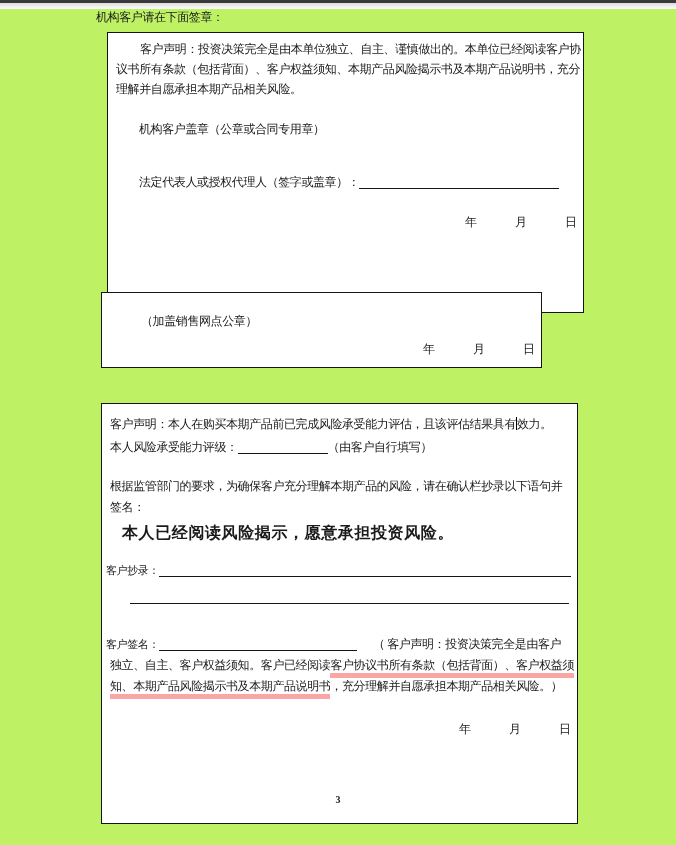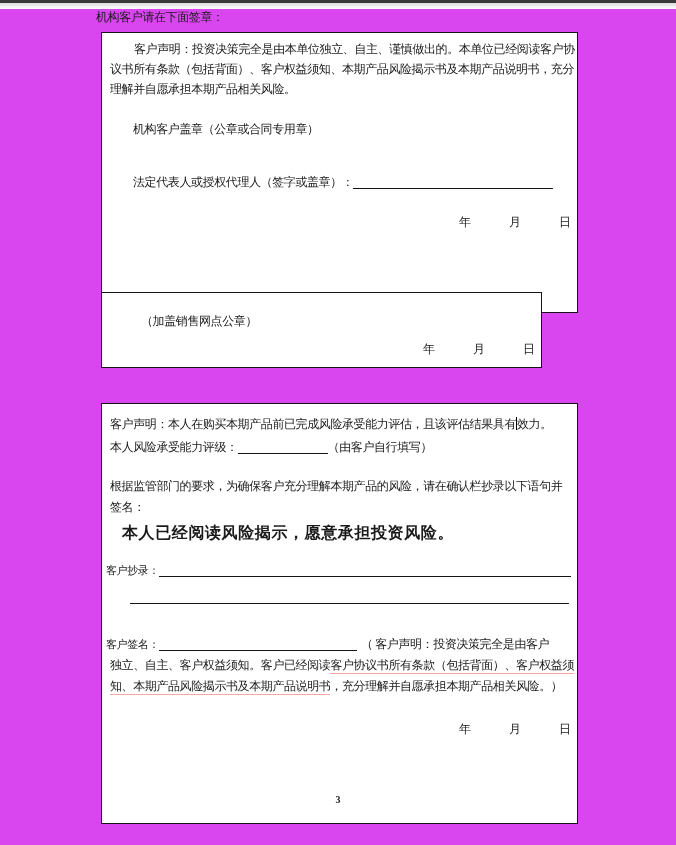--- a/index.html
+++ b/index.html
@@ -1,34 +1,34 @@
 <!DOCTYPE html>
 <html><head>
 <meta charset="utf-8">
 <style>
   html,body{margin:0;padding:0;}
   .page{
-    position:relative;width:676px;height:845px;background:#d946ef;overflow:hidden;
+    position:relative;width:676px;height:845px;background:#bef264;overflow:hidden;
     font-family:"Liberation Serif","DejaVu Serif",serif;color:#1a1a1a;
   }
   .topbar{position:absolute;top:0;left:0;width:676px;height:3px;background:#3a3a3a;}
   .topshadow{position:absolute;top:3px;left:0;width:676px;height:6px;
     background:linear-gradient(#dcdcdc,#ffffff);}
   .box{position:absolute;border:1.5px solid #141414;background:#fff;box-sizing:border-box;}
-  .box1{left:101px;top:32px;width:477px;height:281px;}
+  .box1{left:107px;top:32px;width:477px;height:281px;}
   .box2{left:101px;top:292px;width:441px;height:76px;}
   .box3{left:101px;top:403px;width:477px;height:421px;}
   .t{position:absolute;font-size:12px;letter-spacing:-0.4px;line-height:17px;white-space:nowrap;}
   .para{position:absolute;font-size:12px;letter-spacing:-0.4px;}
   .para .ln{line-height:20px;white-space:nowrap;}
   .para .ln.indent{padding-left:24px;}
   .heading{position:absolute;font-size:12px;letter-spacing:-0.4px;white-space:nowrap;}
   .fill{display:inline-block;border-bottom:1px solid #141414;height:14px;vertical-align:-3px;}
   .daterow{position:absolute;right:6px;display:flex;gap:38px;font-size:12px;line-height:16px;}
-  .u{border-bottom:1px solid #fca5a5;padding-bottom:1px;}
+  .u{border-bottom:5px solid #fca5a5;padding-bottom:1px;}
   .statement{position:absolute;font-size:16px;font-weight:700;letter-spacing:0.6px;
     line-height:22px;white-space:nowrap;}
   .smalllabel{font-size:11px;}
   .hr2{position:absolute;border-top:1px solid #141414;height:0;}
   .cursor{display:inline-block;width:1px;height:13px;background:#000;vertical-align:-2px;}
   .pagenum{position:absolute;top:794px;left:0;width:676px;text-align:center;
     font-size:10px;font-weight:700;}
 </style>
 </head>
 <body>
@@ -84,21 +84,21 @@
     <div class="t" style="left:8px;top:95px;">签名：</div>
 
     <div class="statement" style="left:20px;top:118px;">本人已经阅读风险揭示，愿意承担投资风险。</div>
 
     <div class="t" style="left:4px;top:158px;line-height:15px;">
       <span class="smalllabel">客户抄录：</span><span class="fill" style="width:412px;"></span>
     </div>
     <div class="hr2" style="left:28px;top:199px;width:439px;"></div>
 
     <div class="t" style="left:4px;top:232px;">
-      <span class="smalllabel">客户签名：</span><span class="fill" style="width:198px;"></span><span style="margin-left:4px;">（ 客户声明：投资决策完全是由客户</span>
+      <span class="smalllabel">客户签名：</span><span class="fill" style="width:198px;"></span><span style="margin-left:16px;">（ 客户声明：投资决策完全是由客户</span>
     </div>
 
     <div class="t" style="left:8px;top:253px;">
       <span>独立、自主、客户权益须知。客户已经阅读</span><span class="u">客户协议书所有条款（包括背面）、客户权益须</span>
     </div>
     <div class="t" style="left:8px;top:274px;">
       <span class="u">知、本期产品风险揭示书及本期产品说明书</span><span>，充分理解并自愿承担本期产品相关风险。）</span>
     </div>
 
     <div class="daterow" style="top:317px;">

